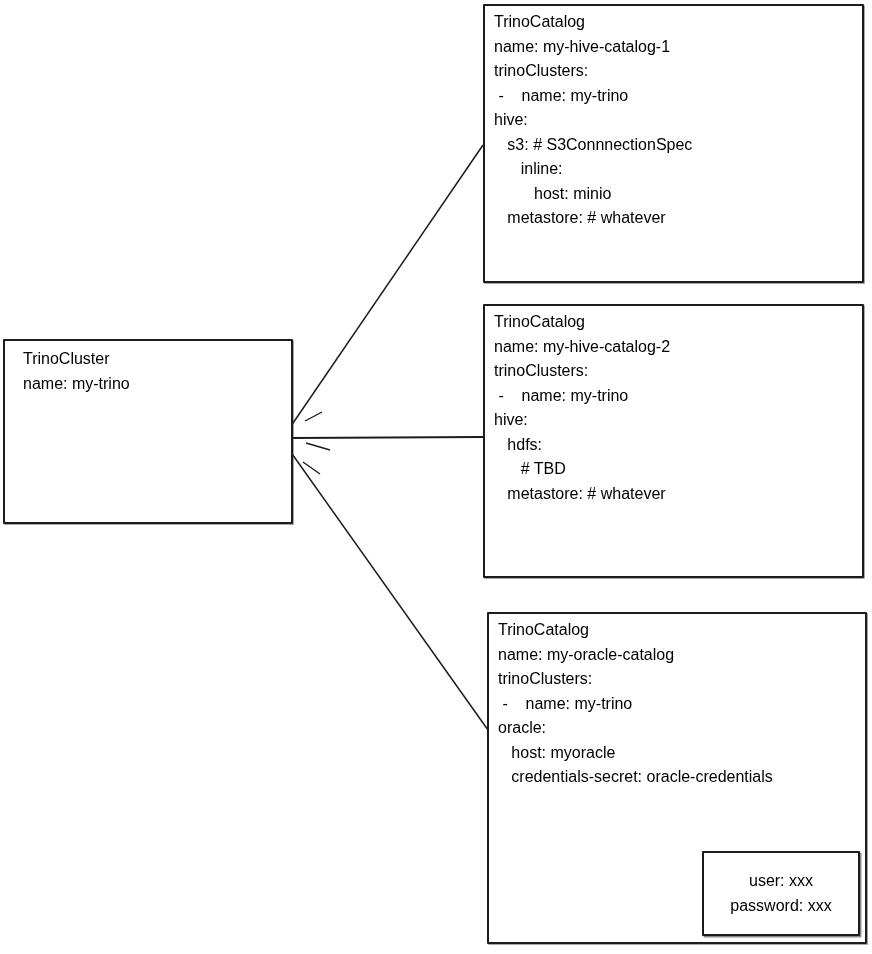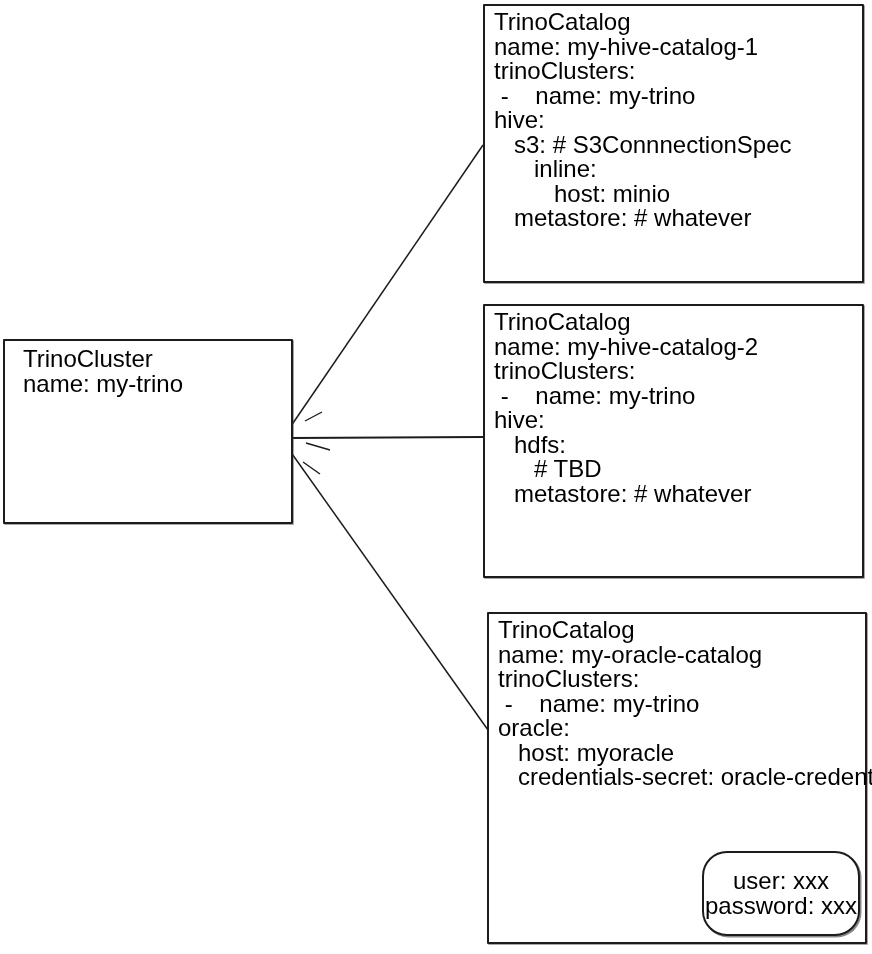--- a/index.html
+++ b/index.html
@@ -32,35 +32,34 @@
     box-sizing: border-box;
     border: 2px solid var(--stroke);
     background: var(--bg);
     box-shadow: 1px 1px 0 0 rgba(60,60,60,0.45);
     border-radius: 1px;
   }
   .box pre {
     margin: 0;
     padding: 4px 9px;
     font-family: "Liberation Sans", "DejaVu Sans", sans-serif;
-    font-size: 24px;
+    font-size: 16px;
     line-height: 24.5px;
     white-space: pre;
     color: var(--text);
   }
   .cluster-box pre {
     padding: 6px 18px;
   }
   .secret-box {
     border-width: 2.5px;
     box-shadow: 1.5px 1.5px 0 0 rgba(40,40,40,0.55);
     display: flex;
     align-items: center;
     justify-content: center;
-    border-radius: 25px;
   }
   .secret-box pre {
     padding: 0;
     text-align: center;
   }
   
   .cluster-box   { left: 3px;   top: 339px; width: 290px; height: 185px; }
   .catalog-box-1 { left: 483px; top: 4px;   width: 381px; height: 279px; }
   .catalog-box-2 { left: 483px; top: 304px; width: 381px; height: 274px; }
   .catalog-box-3 { left: 487px; top: 612px; width: 380px; height: 332px; }

